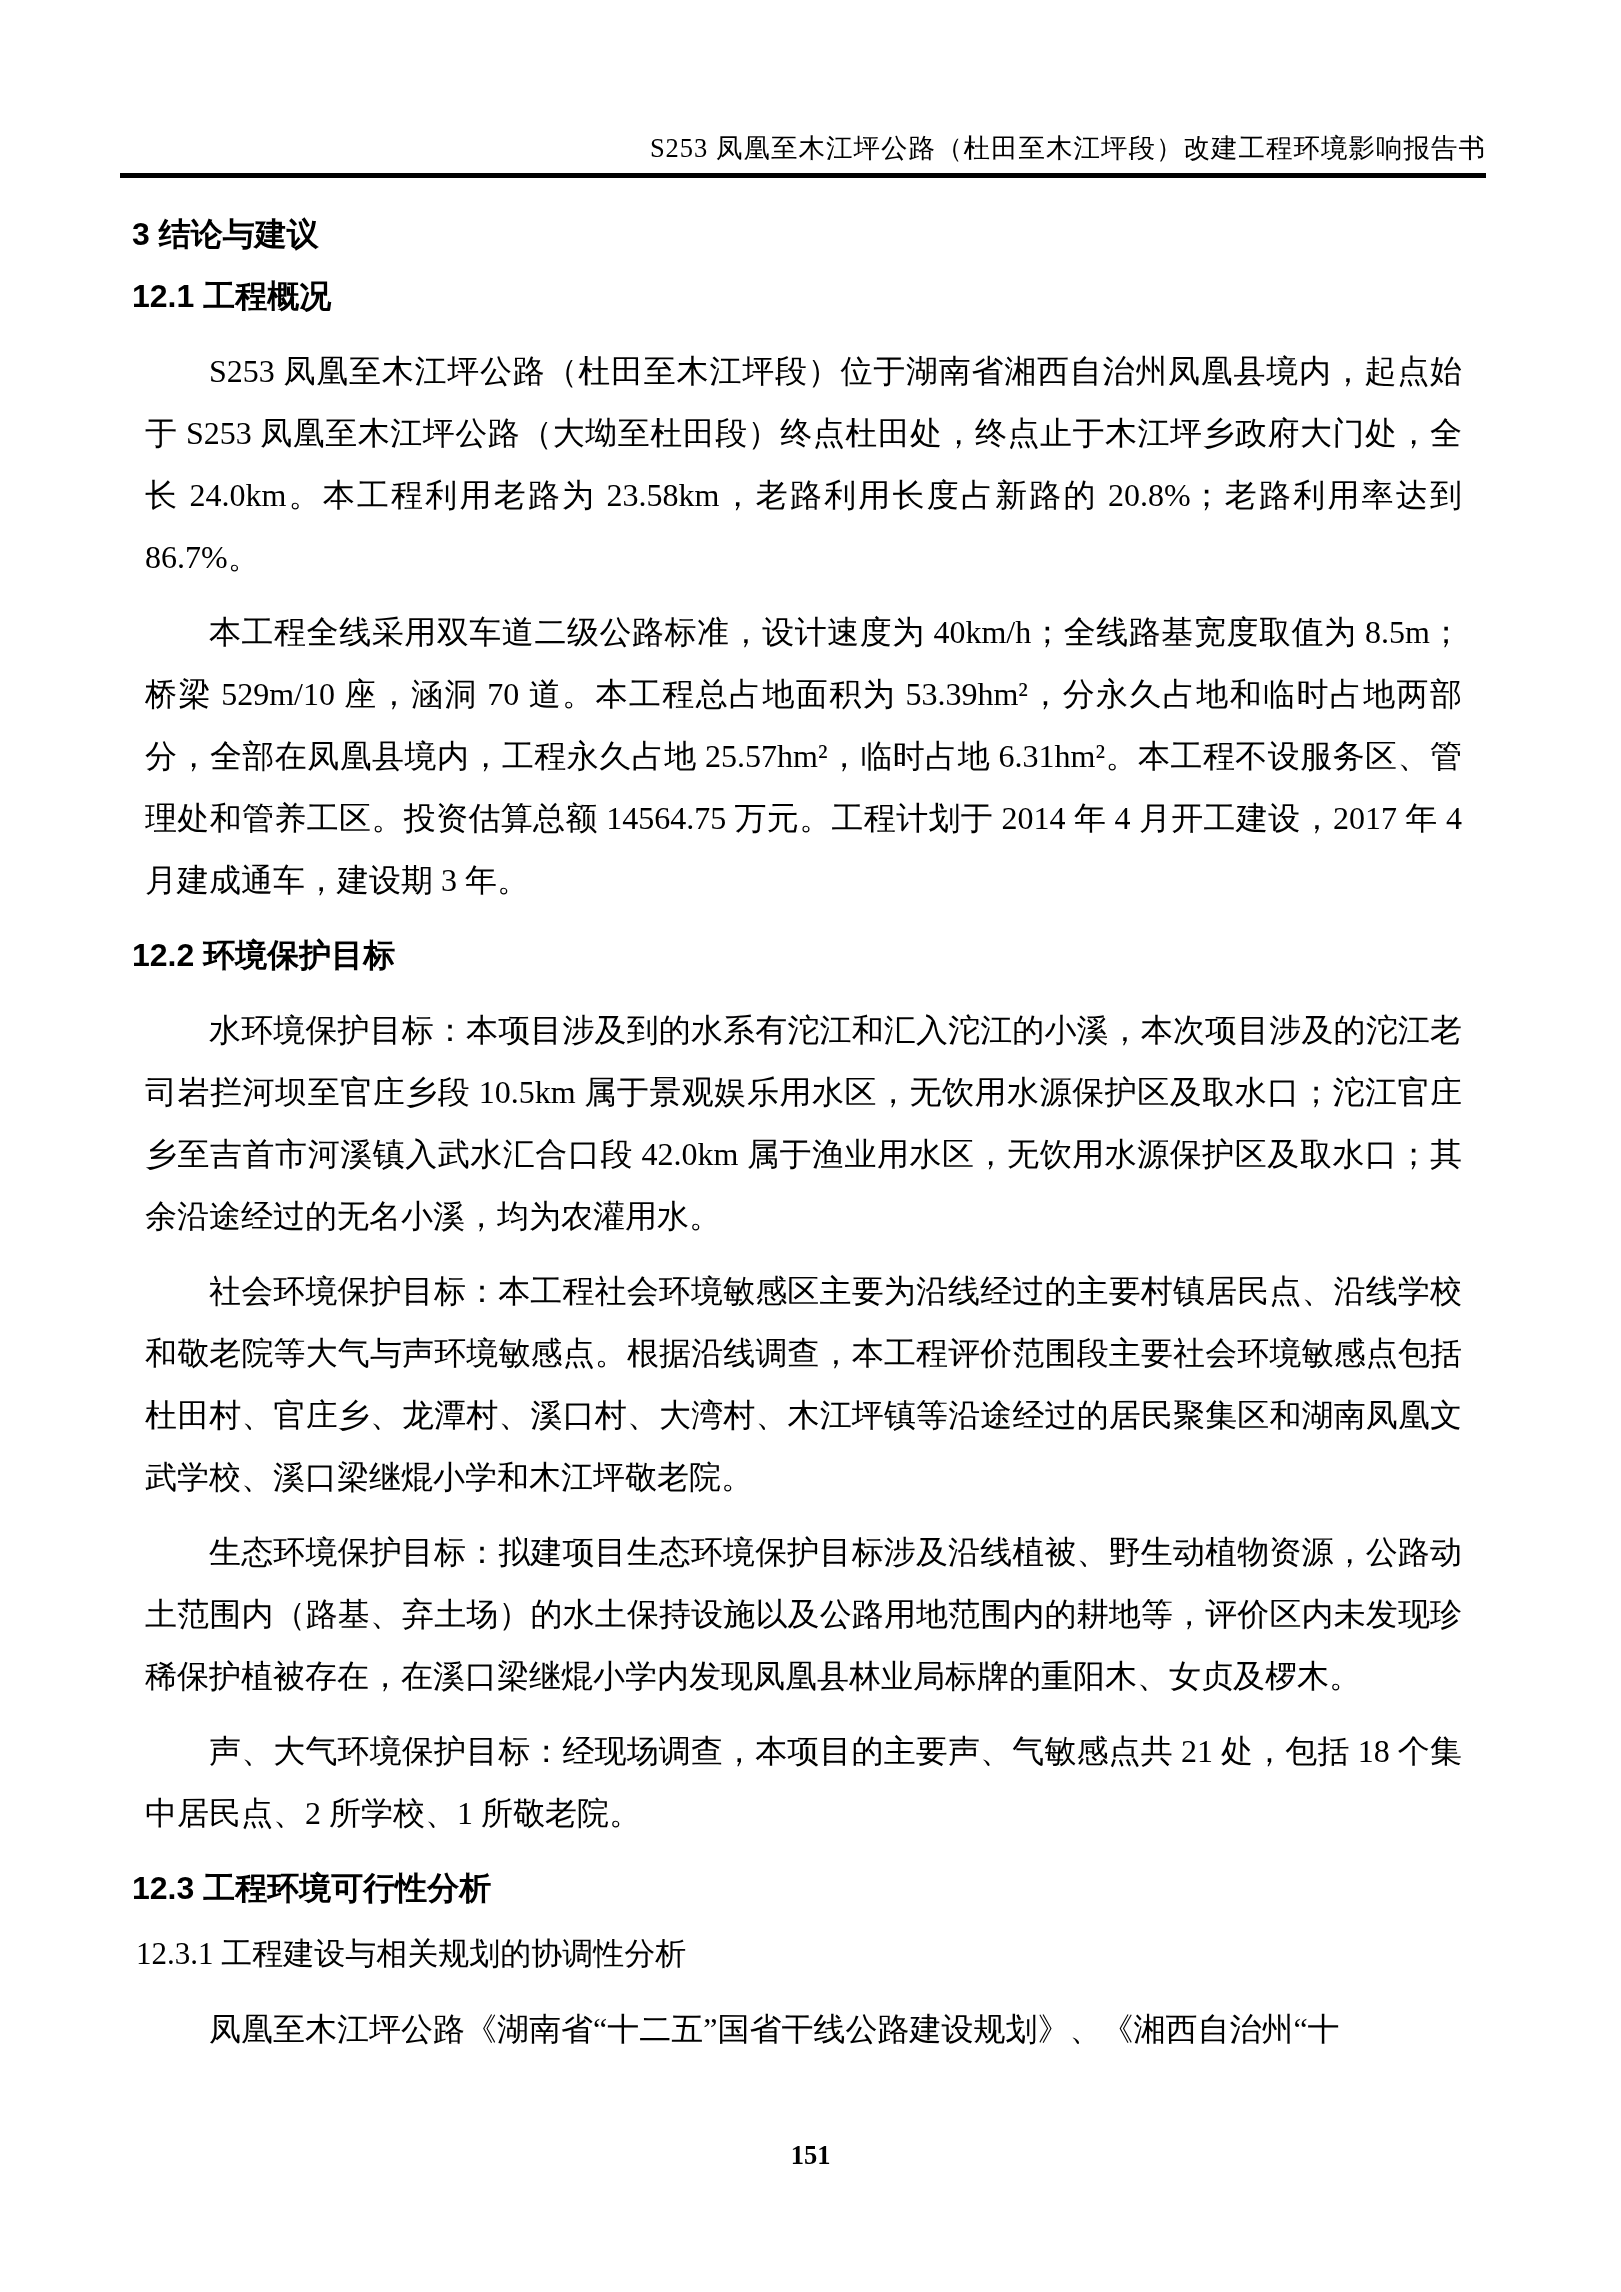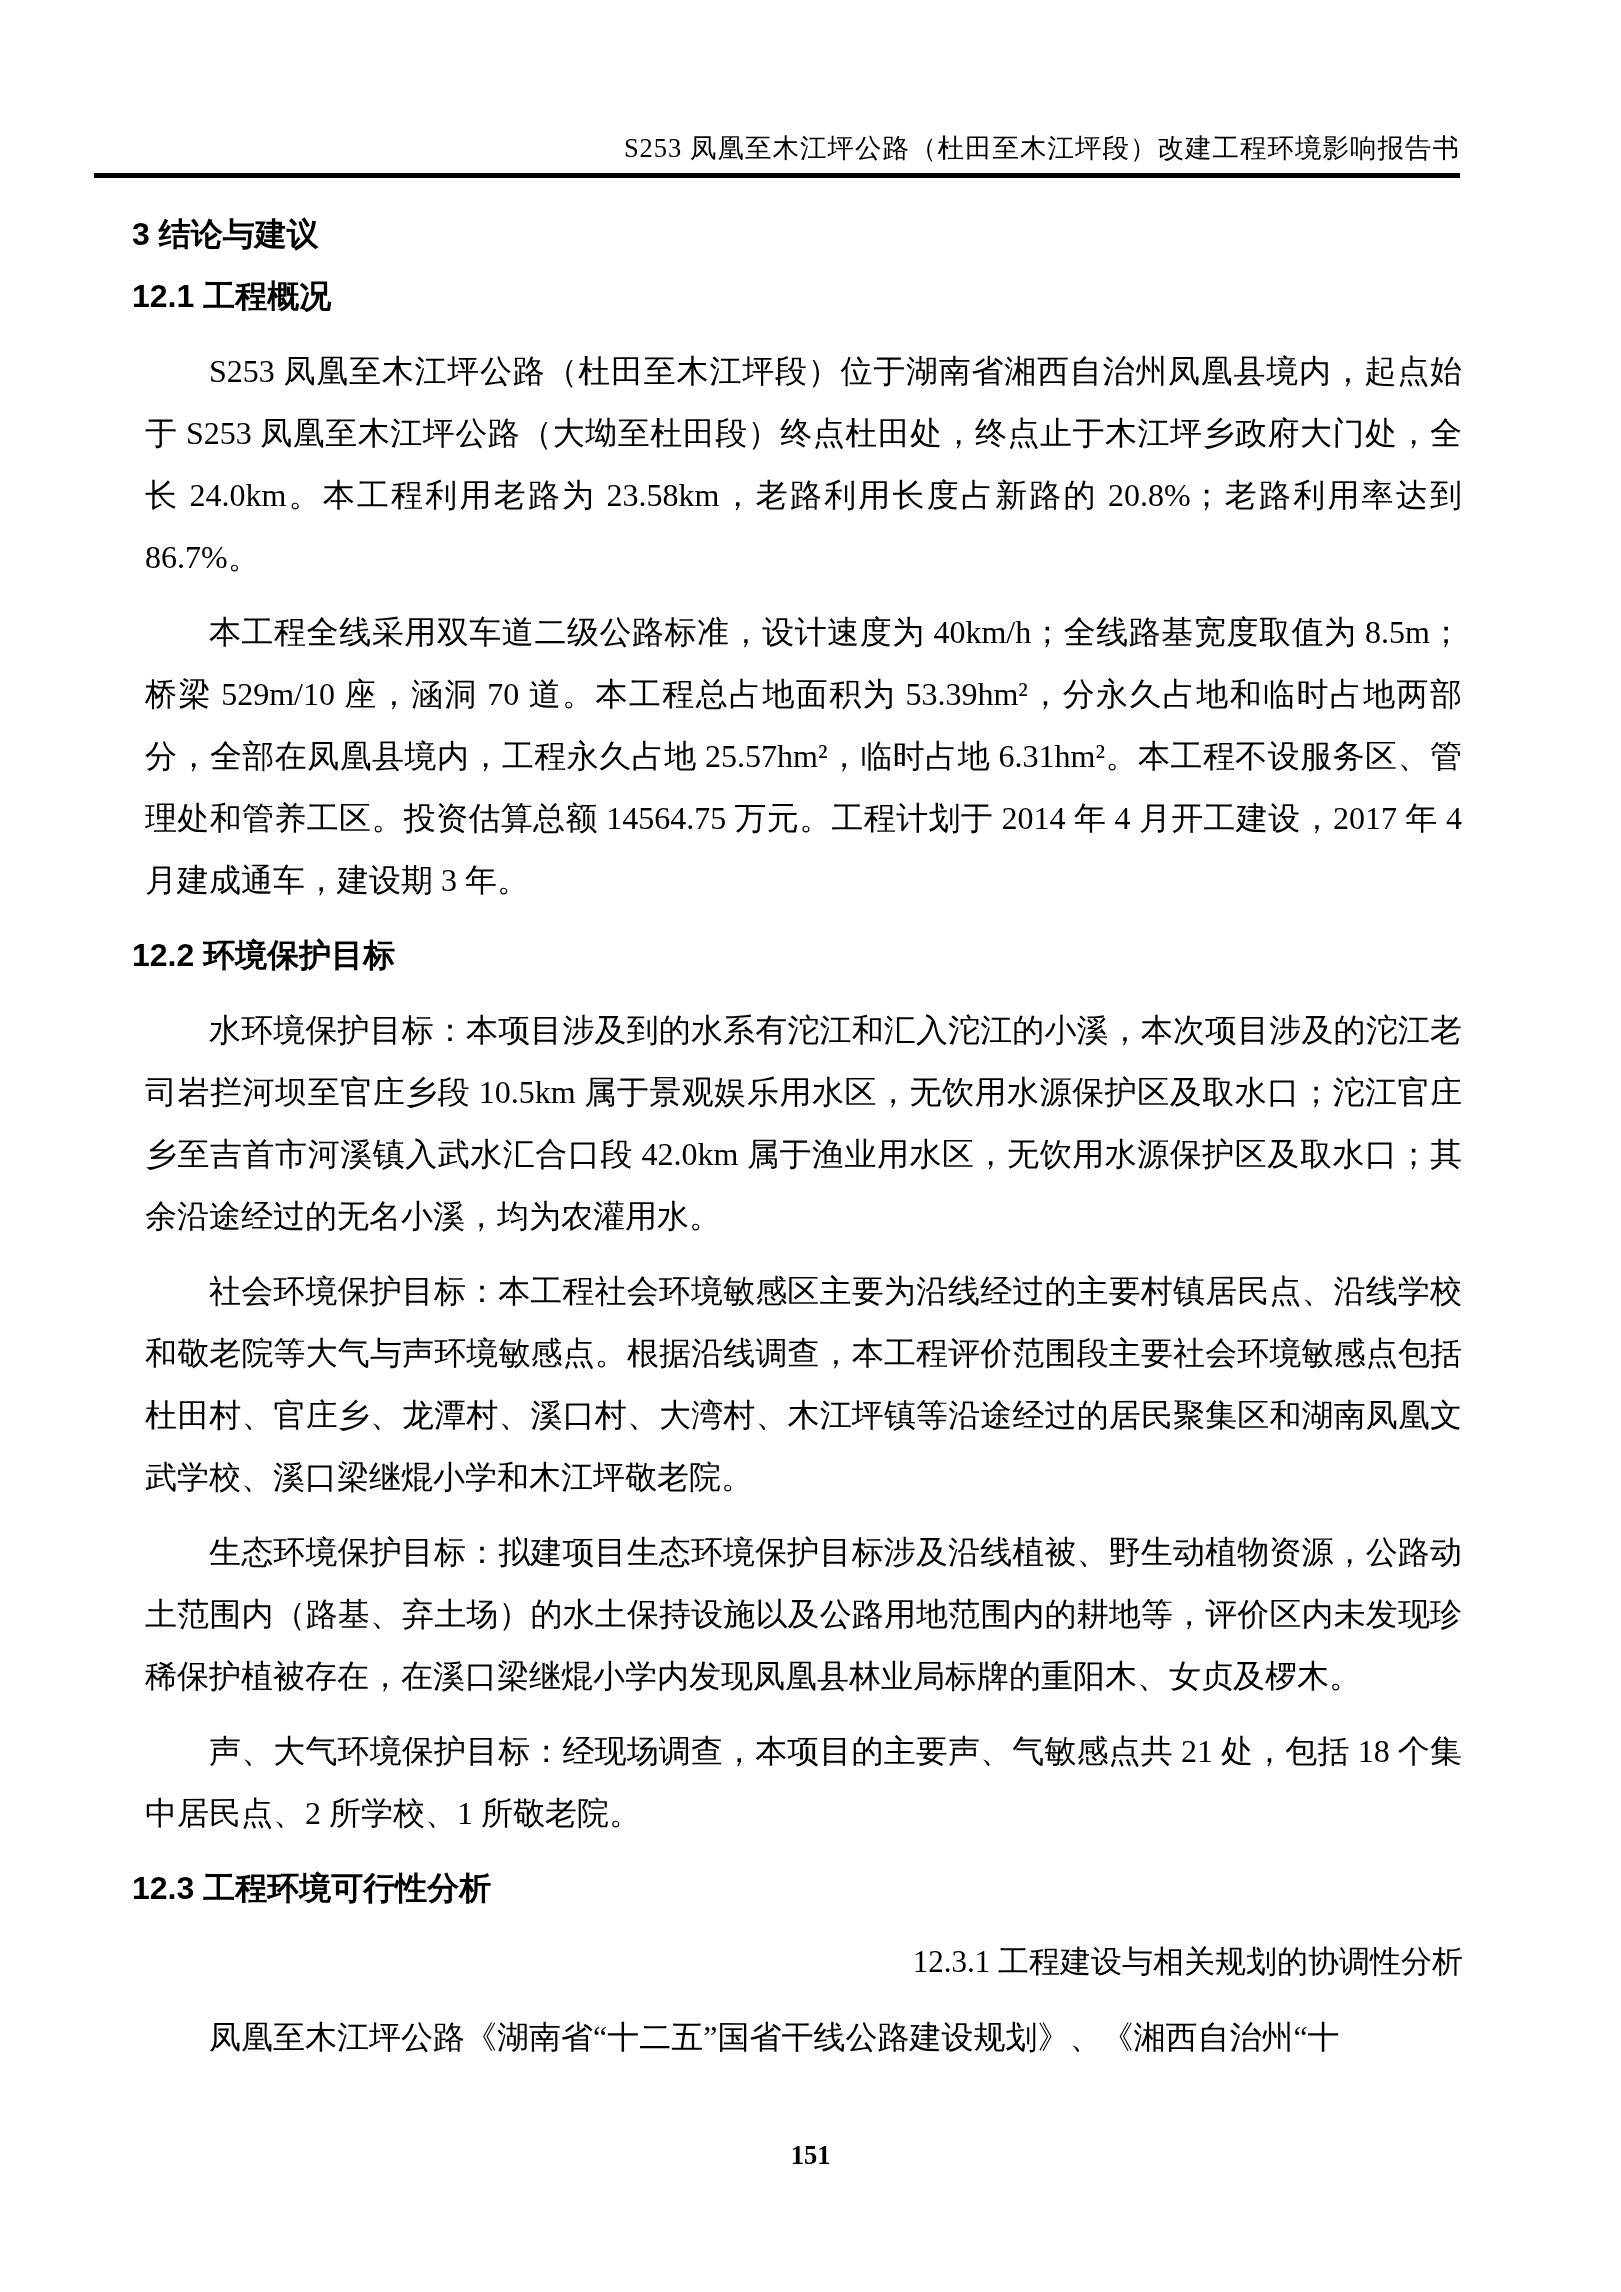--- a/index.html
+++ b/index.html
@@ -11,21 +11,21 @@
     position: relative;
     width: 1621px;
     height: 2293px;
     background: #ffffff;
     font-family: "Liberation Serif", serif;
     color: #000000;
     overflow: hidden;
   }
   .header {
     position: absolute;
-    left: 94px;
+    left: 120px;
     top: 133px;
     width: 1366px;
   }
   .header-title {
     font-size: 26.5px;
     line-height: 31px;
     text-align: right;
     letter-spacing: 1px;
   }
   .header-rule {
@@ -50,26 +50,26 @@
   .content .h2 {
     margin: 0;
     font-size: 32px;
     font-weight: bold;
     font-family: "Liberation Sans", sans-serif;
     line-height: 62px;
     text-align: left;
     text-indent: 0;
   }
   .content .h3 {
-    margin: 12px;
+    margin: 4px;
     font-size: 31px;
     font-weight: normal;
     font-family: "Liberation Serif", serif;
     line-height: 62px;
-    text-align: right;
+    text-align: left;
     text-indent: 0;
   }
   .footer {
     position: absolute;
     left: 0;
     width: 1621px;
     top: 2140px;
     text-align: center;
   }
   .page-number {

